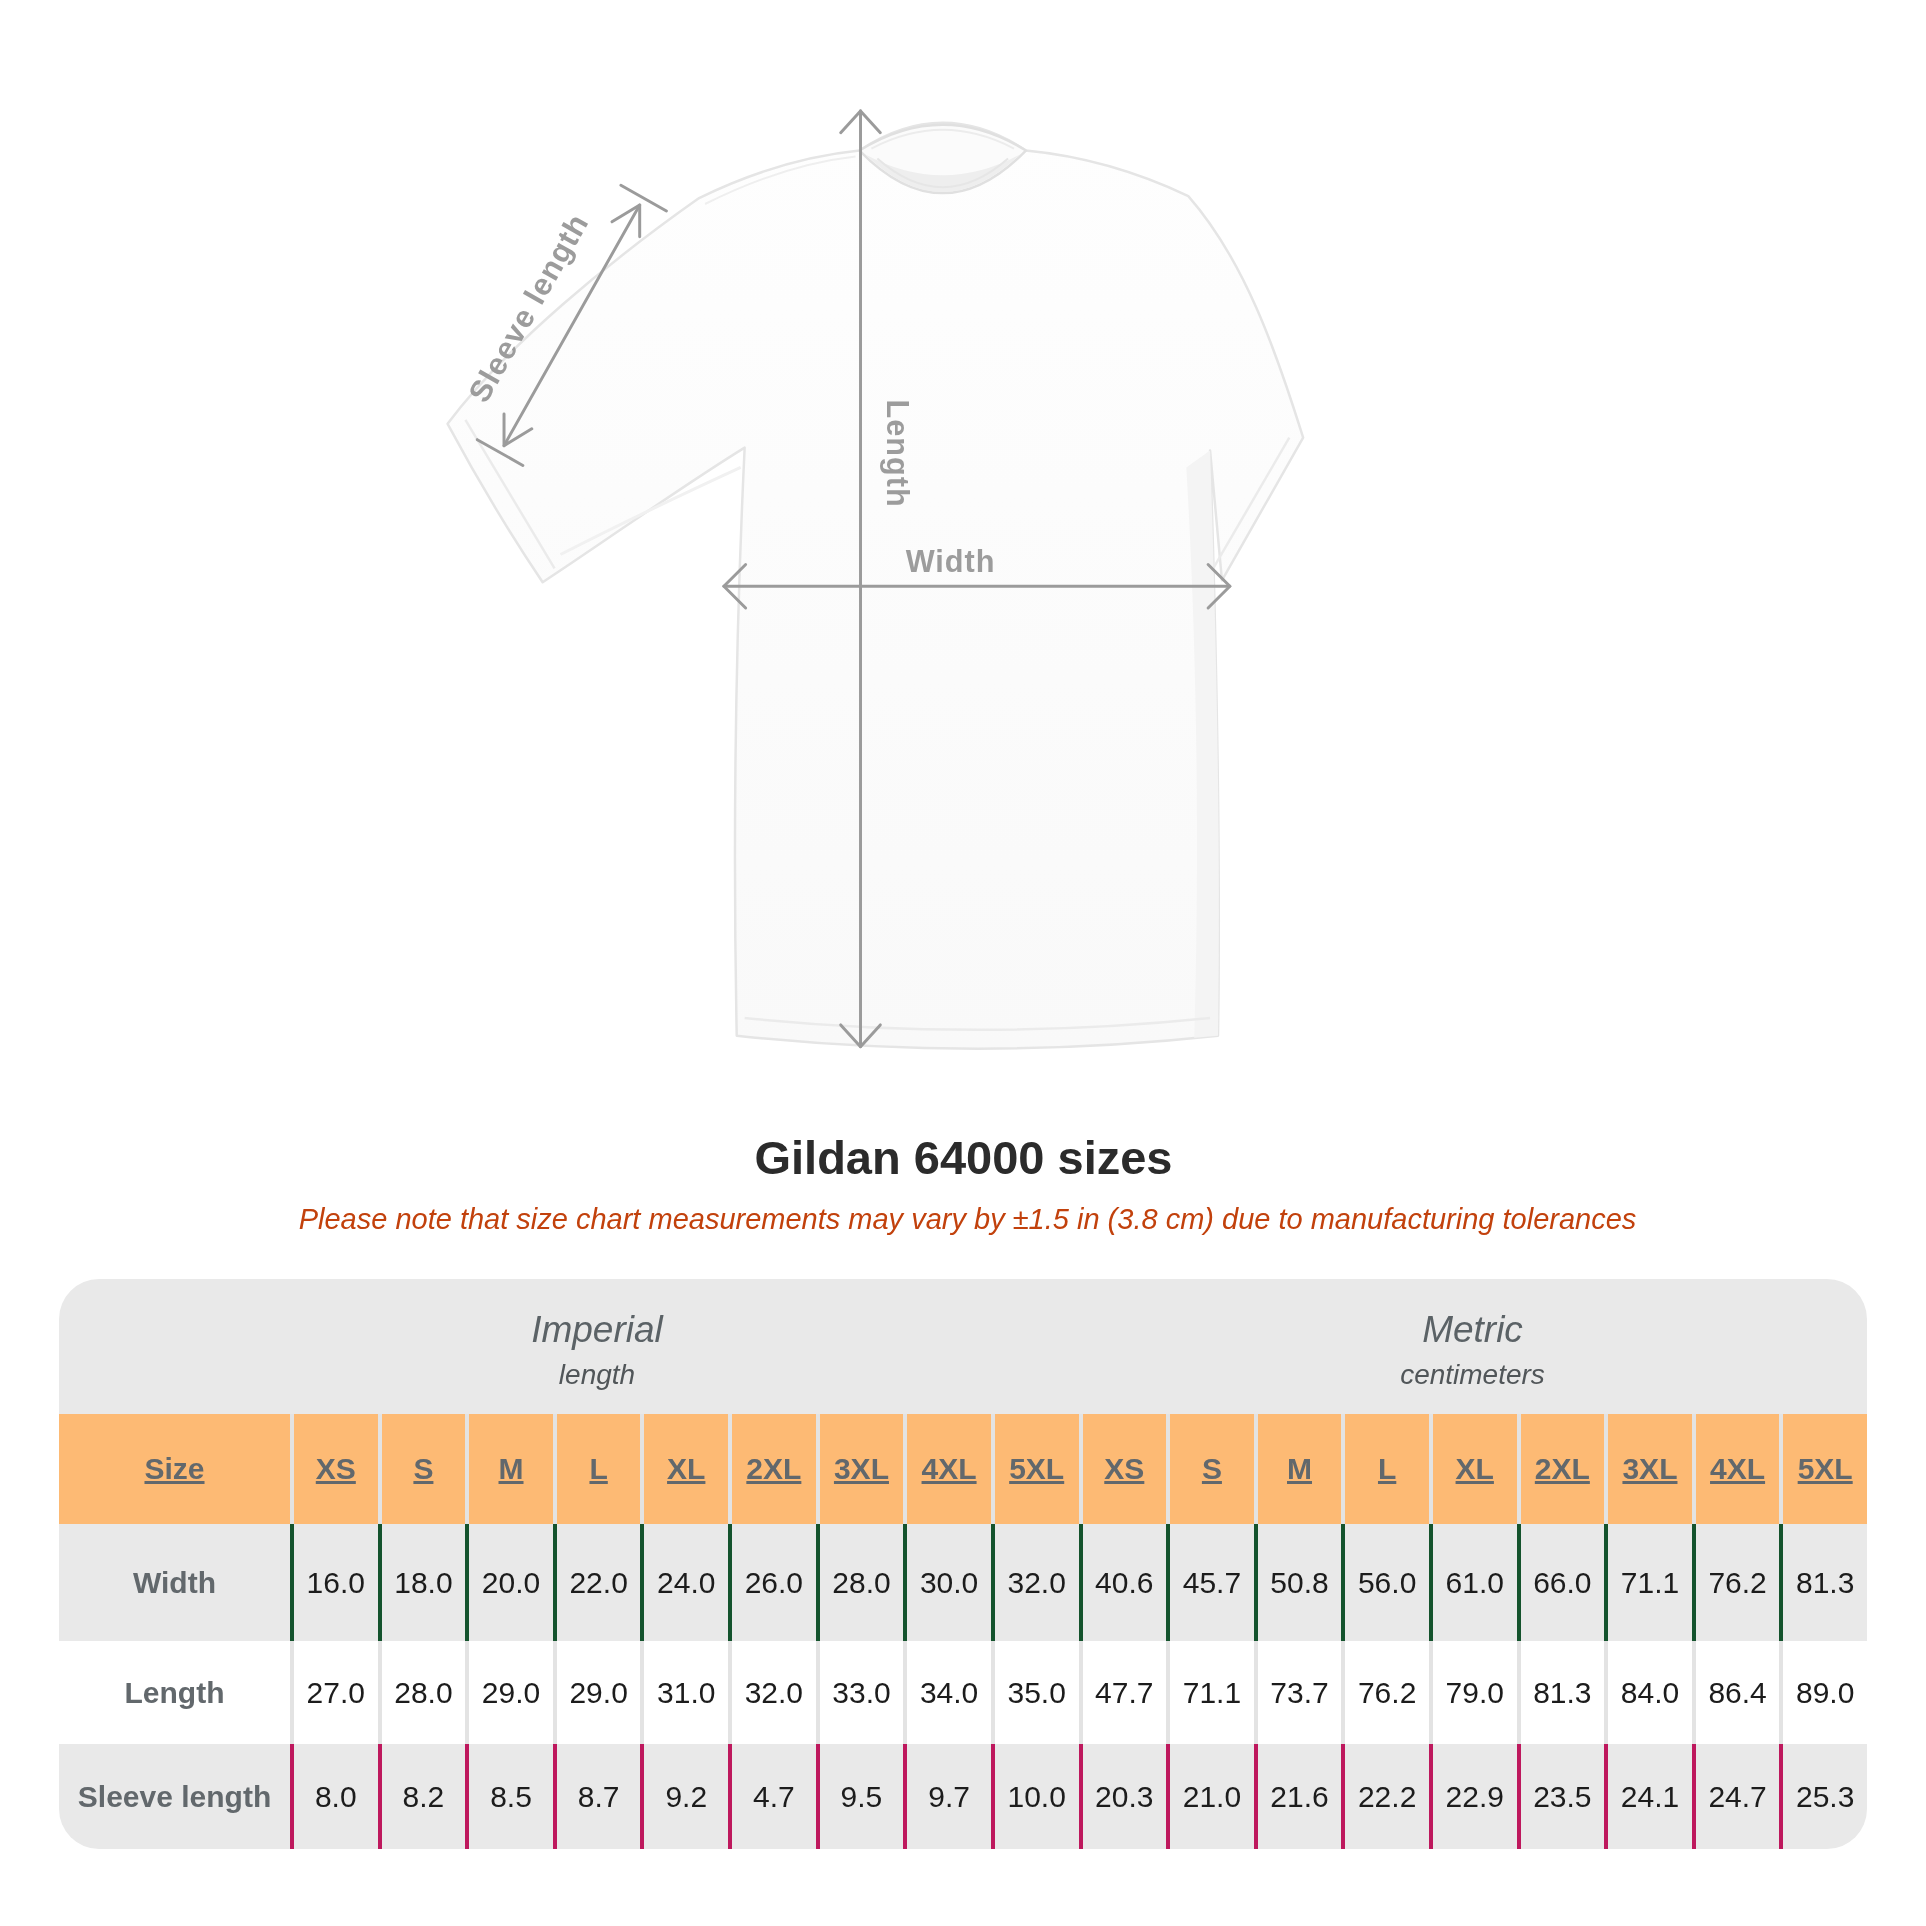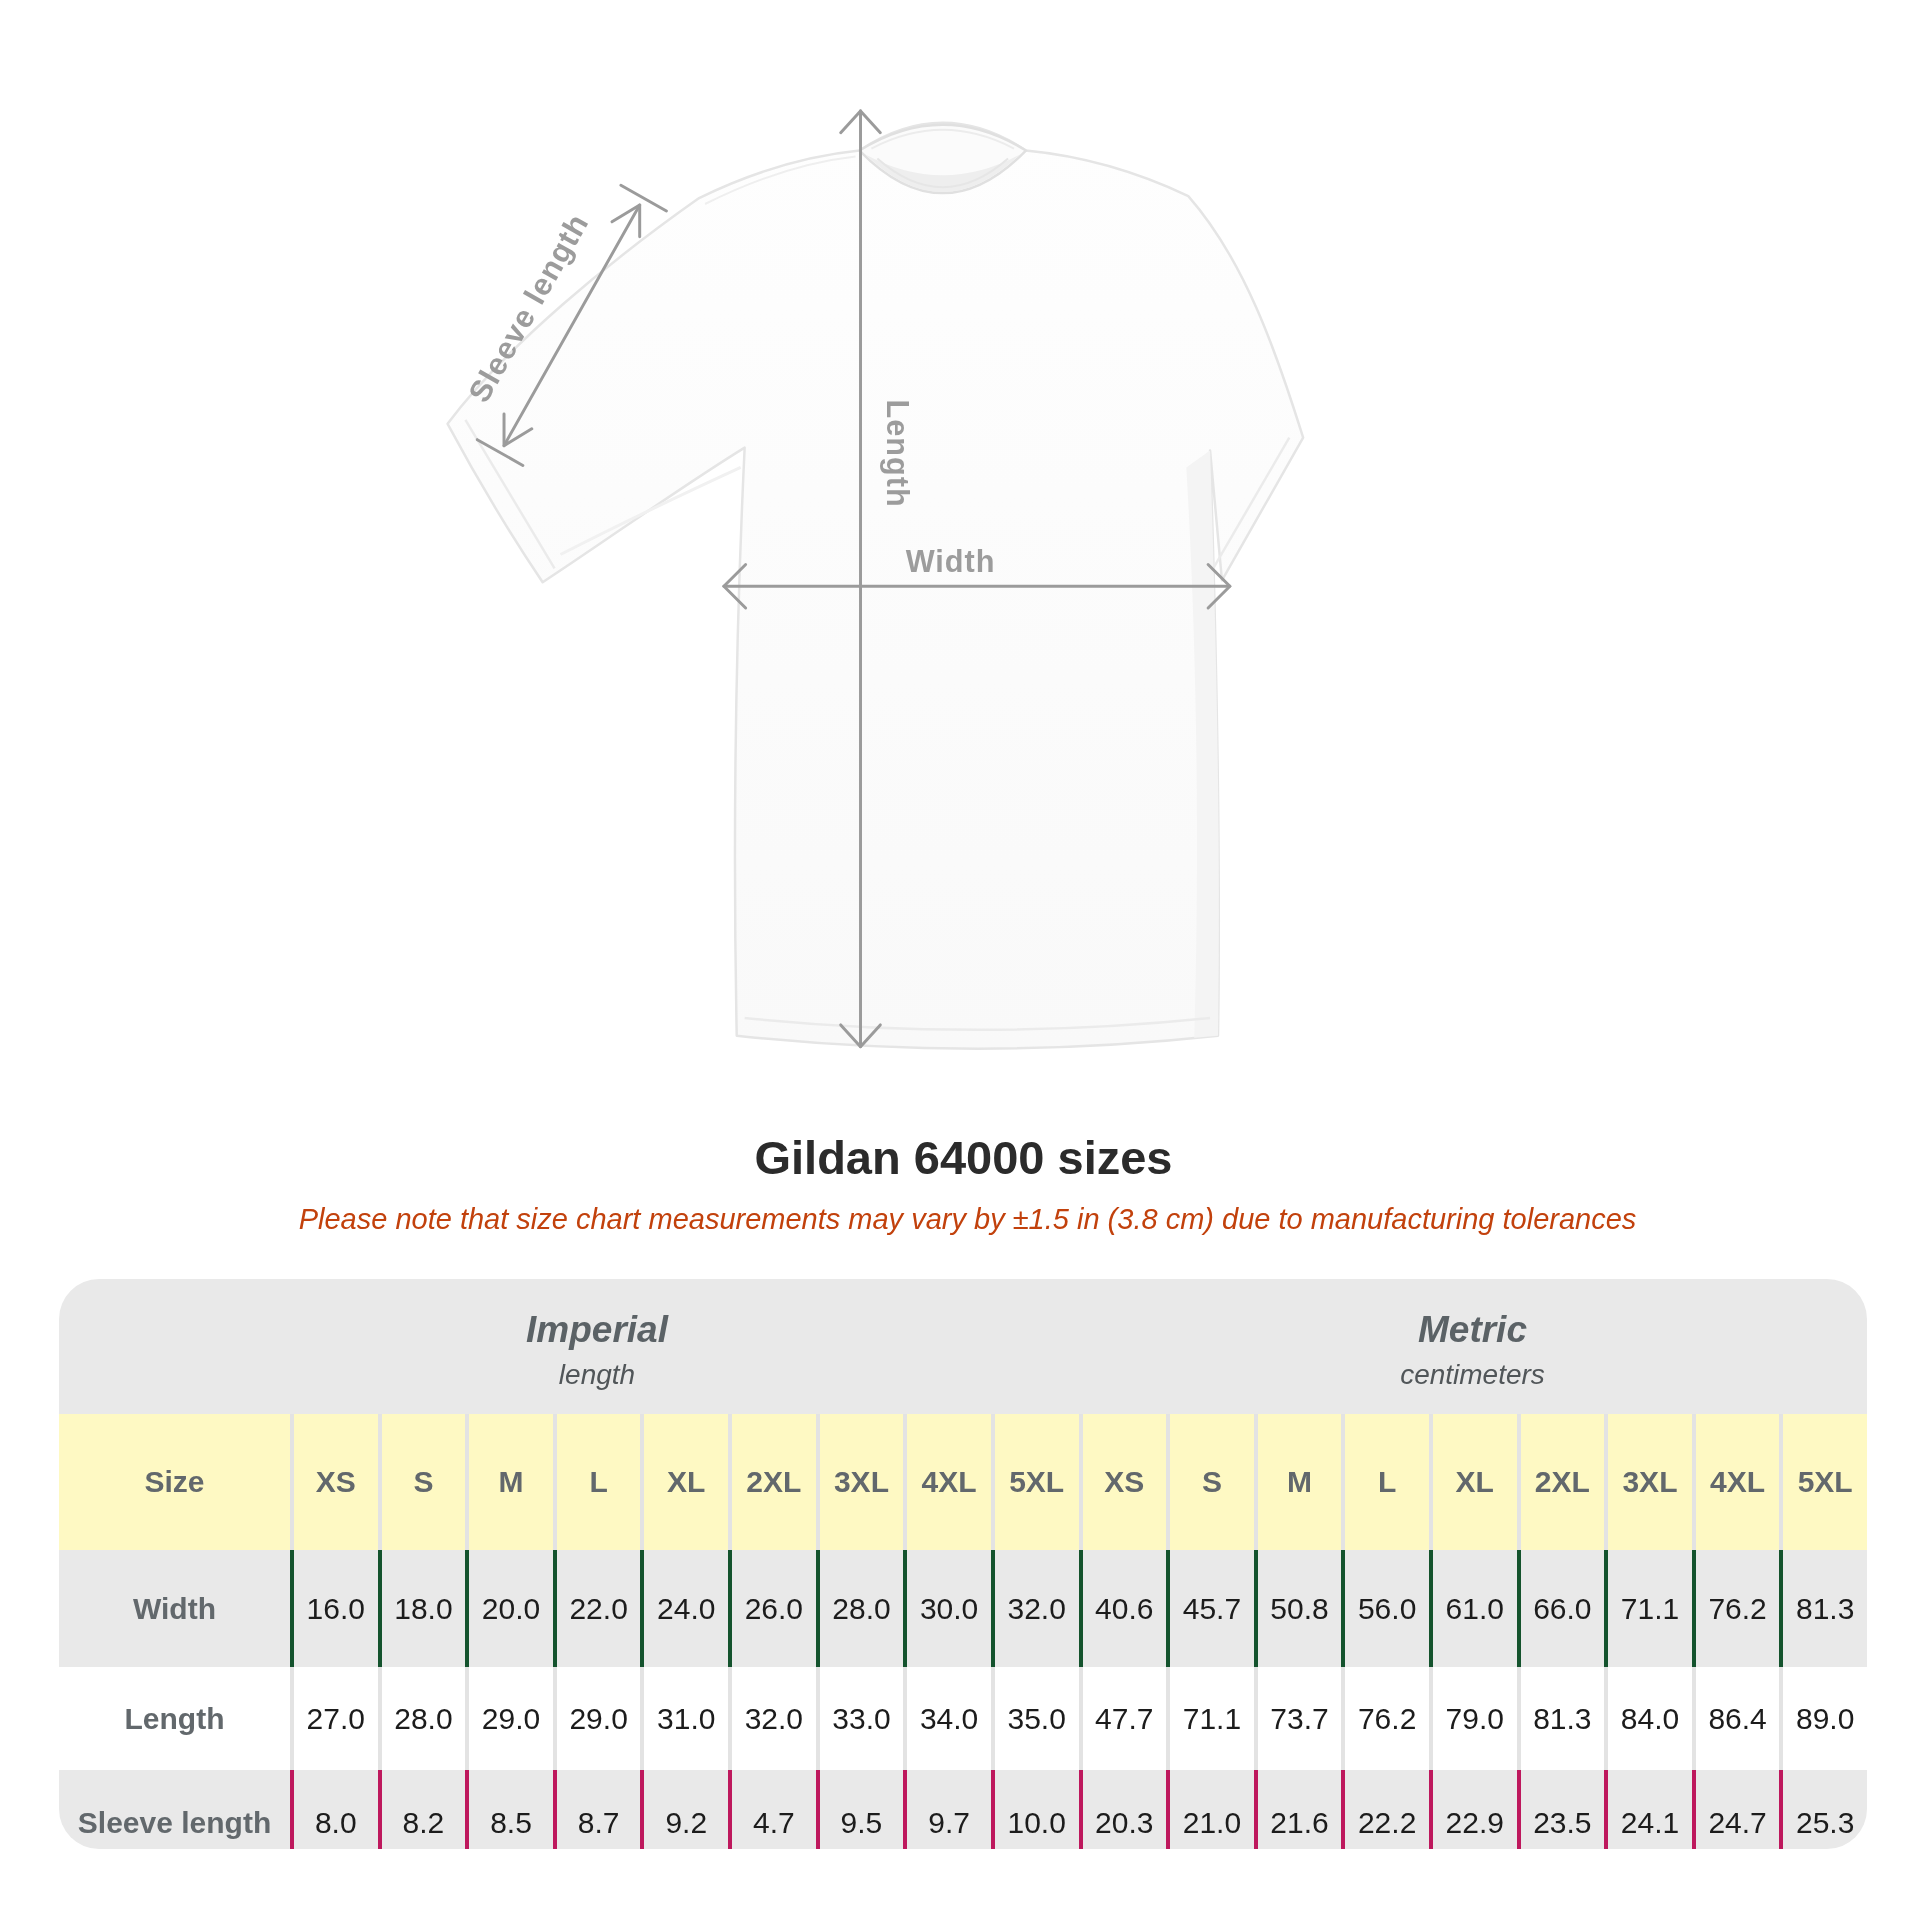--- a/index.html
+++ b/index.html
@@ -35,23 +35,23 @@
     border-radius:40px; overflow:hidden;
     color:#62686c;
   }
   .t-row{ display:grid; grid-template-columns:231px repeat(18,1fr); }
   .band-row{ height:135px; background:#e9e9e9; grid-template-columns:1019px 789px; }
   .band-cell{
     display:flex; flex-direction:column; align-items:center; justify-content:center;
     gap:8px; padding-top:6px;
   }
   .band-cell.imperial{ padding-left:57px; }
-  .band-name{ font-size:37px; font-weight:bold; font-style:italic; color:#5b6266; }
+  .band-name{ font-size:37px; font-weight:normal; font-style:italic; color:#5b6266; }
   .band-unit{ font-size:28px; font-style:italic; color:#515659; }
-  .size-row   { height:136px; background:#fef9c3; }
+  .size-row   { height:110px; background:#fdba74;text-decoration:underline; }
   .width-row  { height:117px; background:#e9e9e9; }
   .length-row { height:103px; background:#ffffff; }
   .sleeve-row { height:106px; background:#e9e9e9; }
   .cell{
     display:flex; align-items:center; justify-content:center;
     font-size:30px;
   }
   .hd{ font-weight:bold; color:#62686c; }
   .num{ color:#1c1c1c; font-weight:normal; }
   

